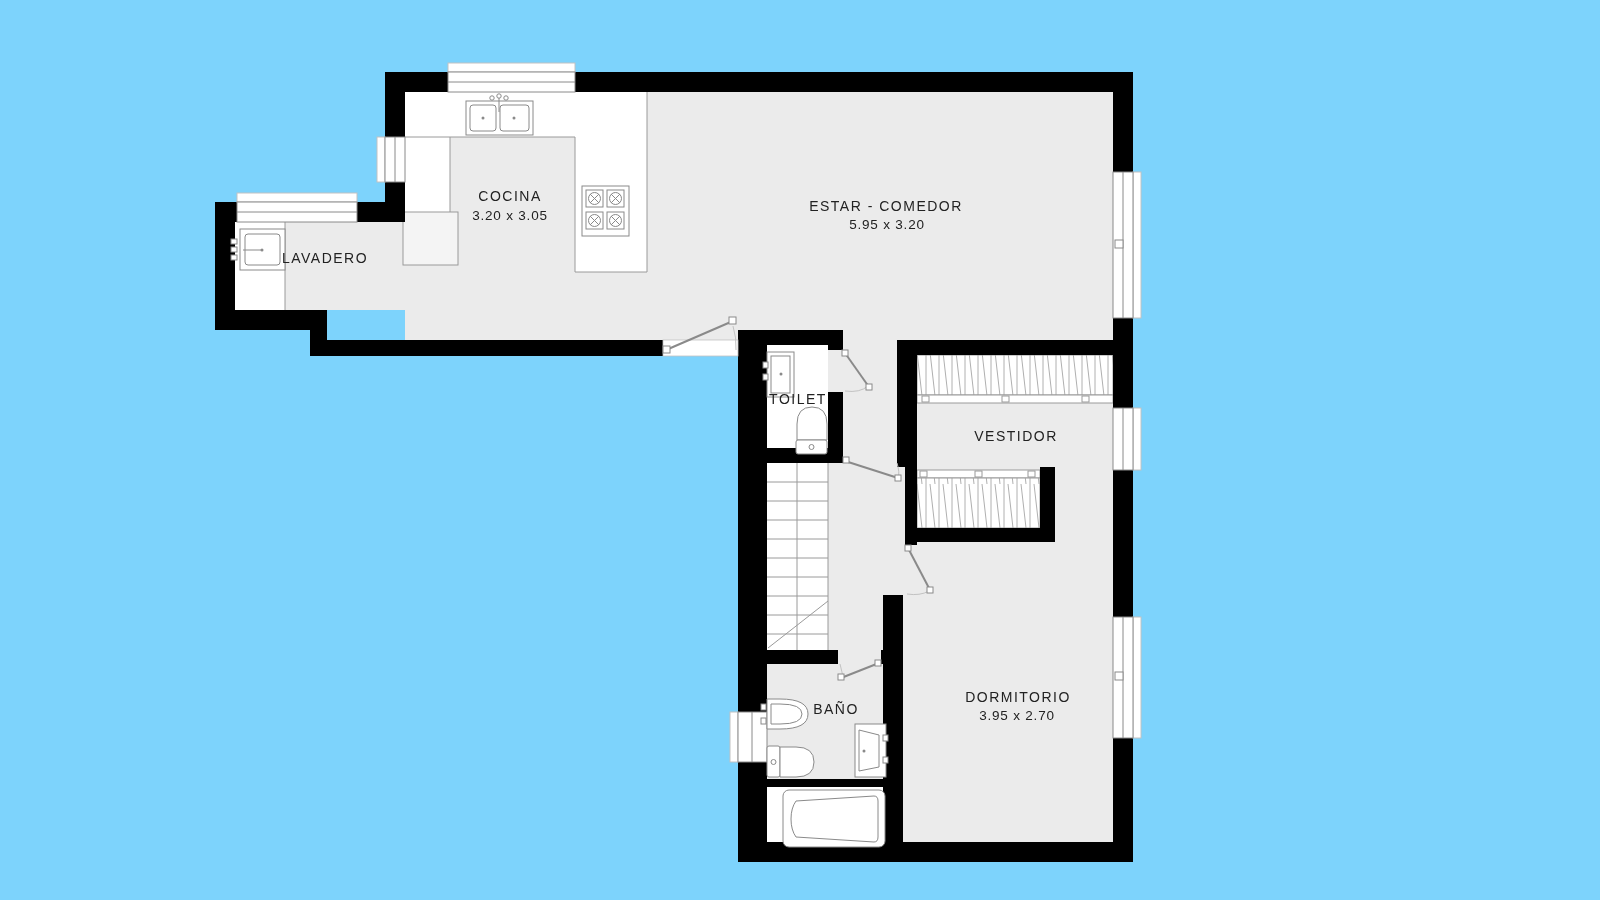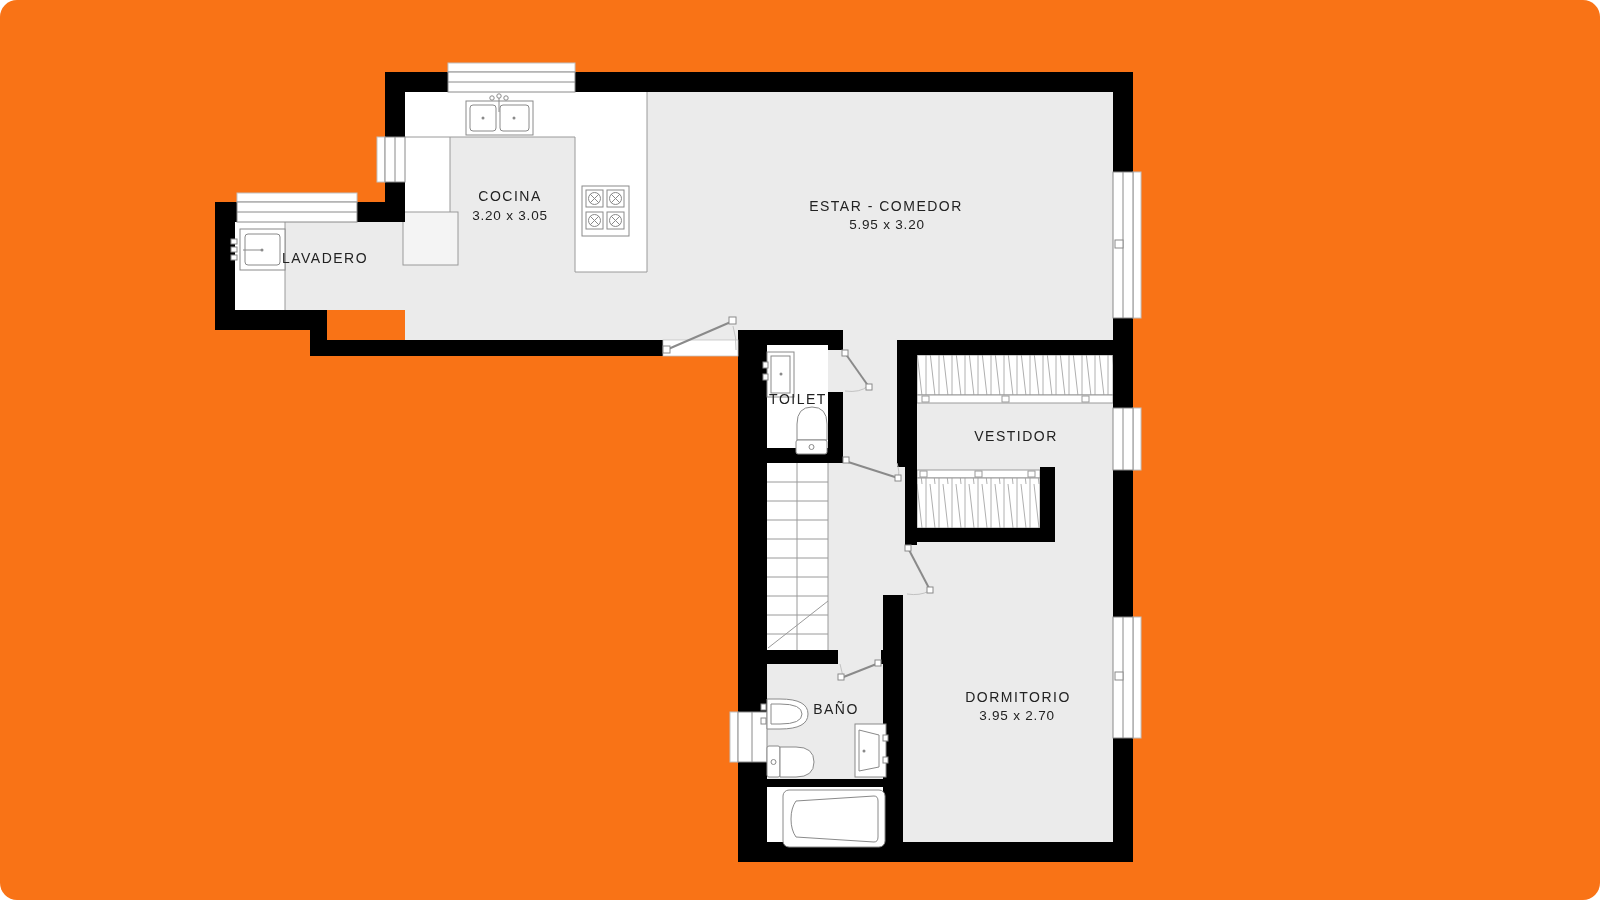--- a/index.html
+++ b/index.html
@@ -1,16 +1,16 @@
 <!DOCTYPE html>
 <html><head>
 <meta charset="utf-8">
 <style>
   html,body{margin:0;padding:0;background:#ffffff;}
-  .canvas{position:relative;width:1600px;height:900px;background:#f97316;overflow:hidden;border-radius:17px;}
+  .canvas{position:relative;width:1600px;height:900px;background:#7dd3fc;overflow:hidden;}
   svg{display:block;}
   text{font-family:"Liberation Sans", sans-serif;fill:#222222;}
   .room-label{font-size:14px;letter-spacing:1.5px;}
   .room-dims{font-size:13.5px;letter-spacing:0.8px;}
 </style>
 </head>
 <body>
 
 <div class="canvas">
 <svg width="1600" height="900" viewBox="0 0 1600 900" xmlns="http://www.w3.org/2000/svg">

